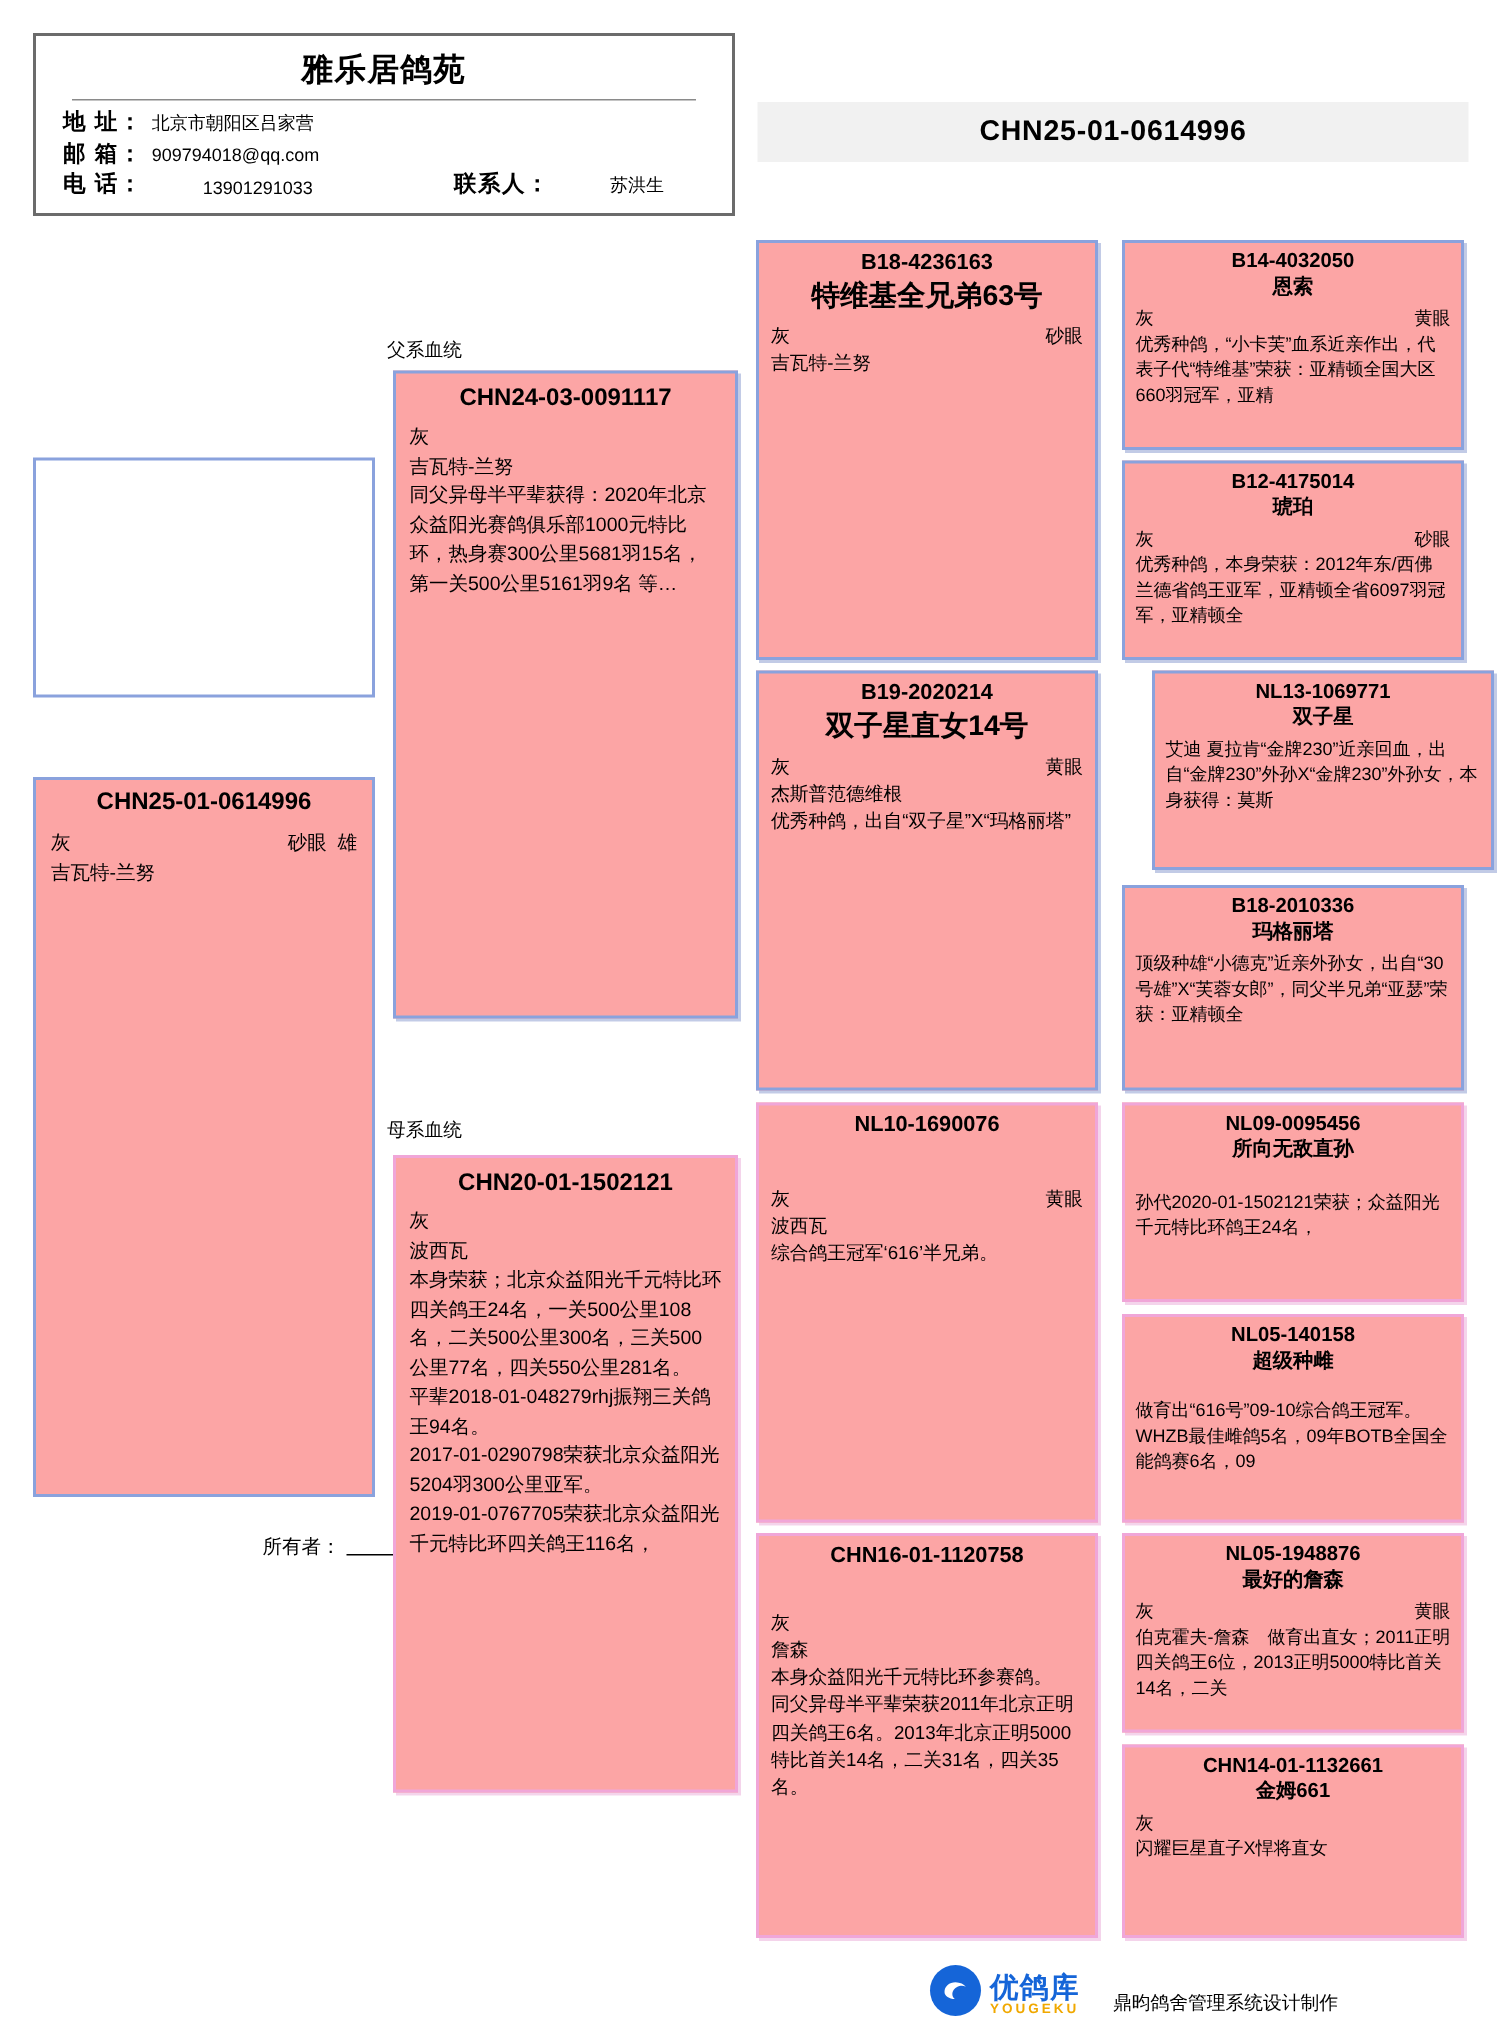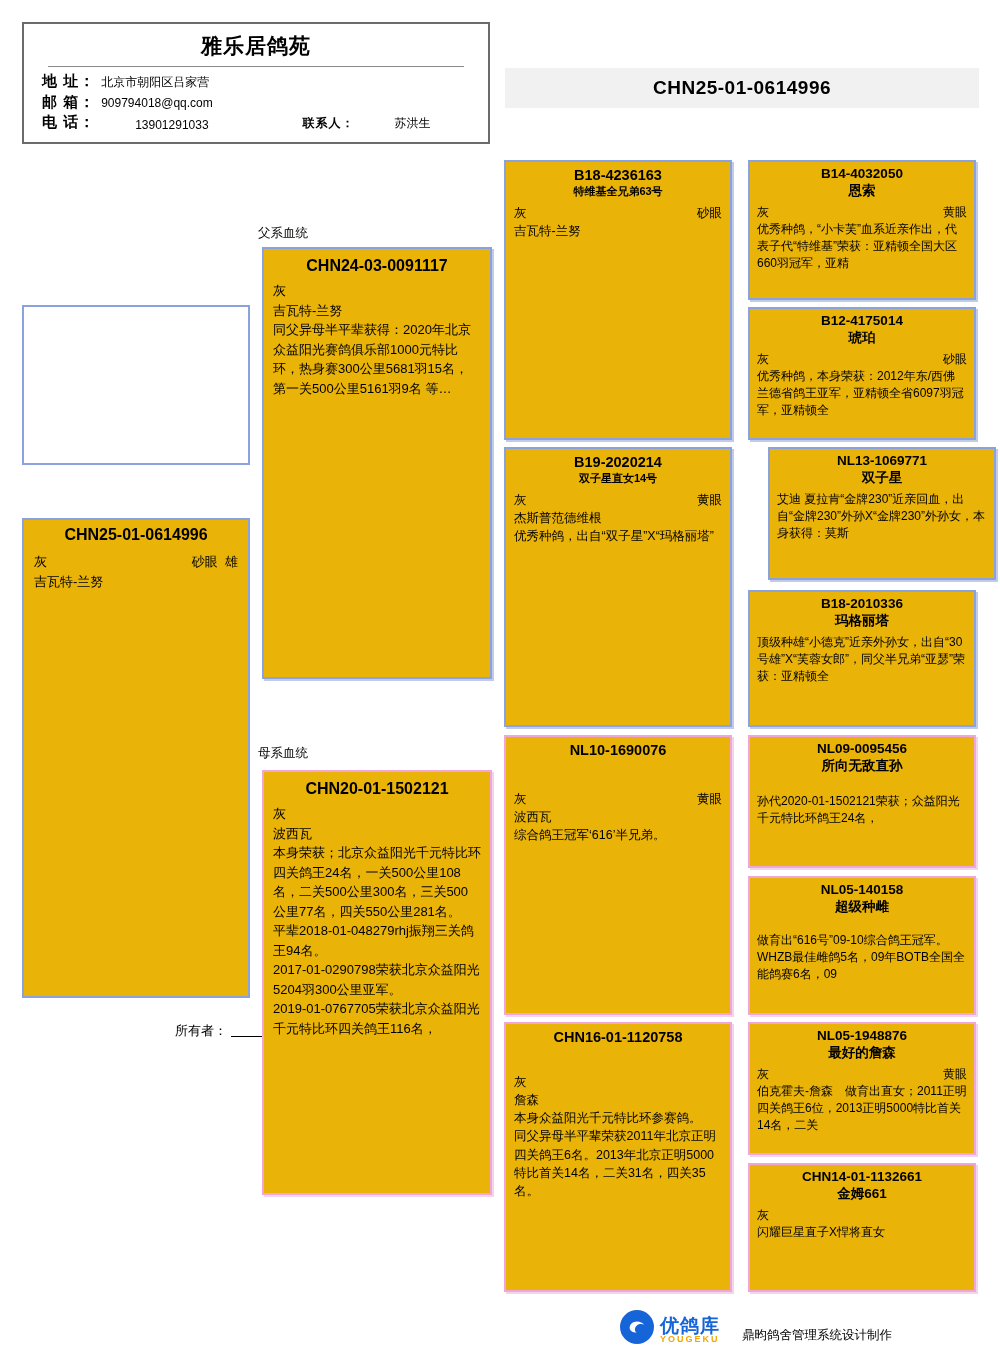--- a/index.html
+++ b/index.html
@@ -20,31 +20,31 @@
     border:2px solid #6b6b6b; background:#fff;
   }
   .loft-title {
     text-align:center; font-size:21px; font-weight:bold; padding-top:8px; letter-spacing:1px;
   }
   .loft-rule { height:1px; background:#8a8a8a; margin:6px 24px 4px 24px; }
   .loft-row { font-size:13px; padding:1px 0 1px 18px; display:flex; align-items:baseline; }
   .loft-label { font-weight:bold; font-size:15px; letter-spacing:1px; }
   .loft-val { font-size:12px; margin-left:6px; }
   .loft-row-2 { display:flex; align-items:flex-end; padding-left:18px;gap:34px; }
-  .loft-contact-label { font-weight:bold; font-size:12px; margin-left:60px; letter-spacing:1px;}
+  .loft-contact-label { font-weight:bold; font-size:15px; margin-left:60px; letter-spacing:1px;}
 
   
   .ring-banner {
     position:absolute; left:505px; top:68px; width:474px; height:40px;
     background:#f1f1f1; display:flex; align-items:center; justify-content:center;
     font-size:19px; font-weight:bold; letter-spacing:0.5px;
   }
 
   
-  .box { position:absolute; background:#eab308; overflow:hidden; }
+  .box { position:absolute; background:#fca5a5; overflow:hidden; }
   .box .hd { text-align:center; font-weight:bold; }
   .box .sub { text-align:center; font-weight:bold; }
   .box .body { }
   .row-lr { display:flex; justify-content:space-between; }
 
   .blue  { border:2px solid #8aa2dd; box-shadow:2px 2px 0 rgba(120,140,200,.45); }
   .pink  { border:2px solid #f0a6d8; box-shadow:2px 2px 0 rgba(230,160,210,.45); }
   .plain-blue { border:2px solid #8aa2dd; }
 
   .photo { position:absolute; border:2px solid #8aa2dd; background:#fff; }
@@ -57,21 +57,21 @@
   
   #subject .hd { font-size:16px; padding-top:6px; }
   #subject .body { font-size:13px; padding:8px 10px 0 10px; line-height:1.55; }
 
   
   .g1 .hd { font-size:16px; padding-top:8px; }
   .g1 .body { font-size:13px; padding:6px 9px 0 9px; line-height:1.5; }
 
   
   .g2 .hd { font-size:14.5px; padding-top:5px; }
-  .g2 .sub { font-size:11px; padding-top:1px; }
+  .g2 .sub { font-size:19px; padding-top:1px; }
   .g2 .body { font-size:12.5px; padding:5px 8px 0 8px; line-height:1.45; }
 
   
   .g3 .hd { font-size:13.5px; padding-top:4px; }
   .g3 .sub { font-size:13.5px; padding-top:1px; }
   .g3 .body { font-size:12px; padding:4px 7px 0 7px; line-height:1.42; }
 
   
   .footer { position:absolute; left:620px; top:1310px; display:flex; align-items:flex-end; }
   .logo-mark {

